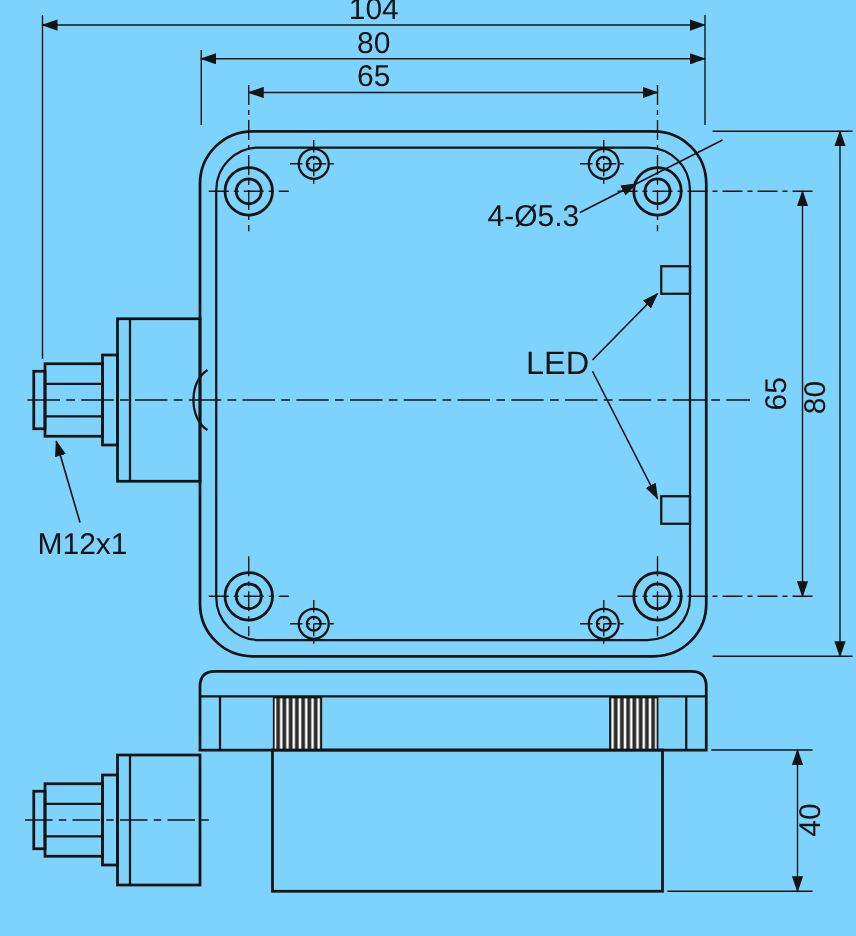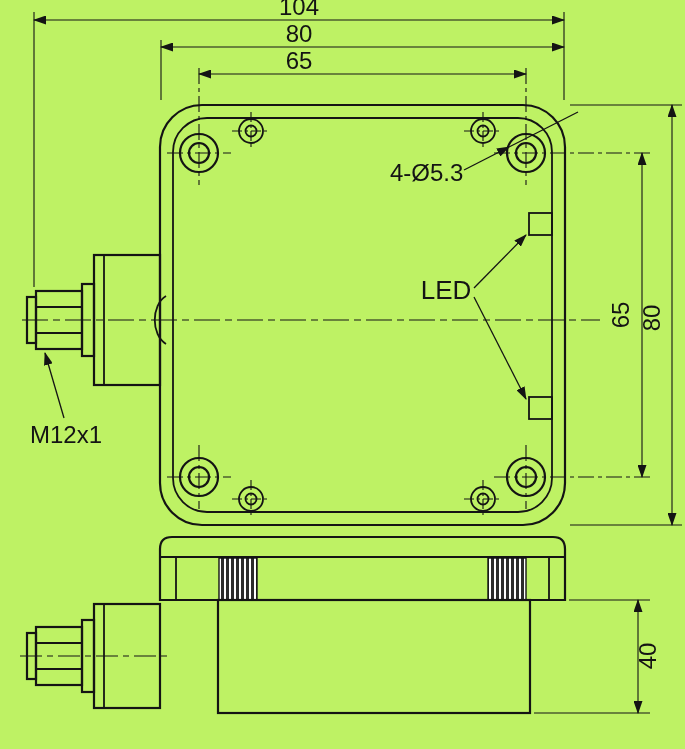--- a/index.html
+++ b/index.html
@@ -1,16 +1,16 @@
 <!DOCTYPE html>
 <html><head>
 <meta charset="utf-8">
 <style>
   html,body{margin:0;padding:0;background:#ffffff;}
-  .stage{width:685px;height:749px;position:relative;background:#bef264;}
+  .stage{width:685px;height:749px;position:relative;background:#7dd3fc;}
   svg{display:block;}
   .lbl{font-family:"Liberation Sans",sans-serif;font-size:24px;fill:#141414;}
   .lbl-lg{font-family:"Liberation Sans",sans-serif;font-size:26px;fill:#141414;}
   .outline{fill:none;stroke:#141414;stroke-width:2.2;}
   .detail{fill:none;stroke:#141414;stroke-width:1.8;}
   .thin{fill:none;stroke:#141414;stroke-width:1.1;}
   .leader{fill:none;stroke:#141414;stroke-width:1.3;}
   .dim{fill:none;stroke:#141414;stroke-width:1.1;}
 </style>
 </head>

